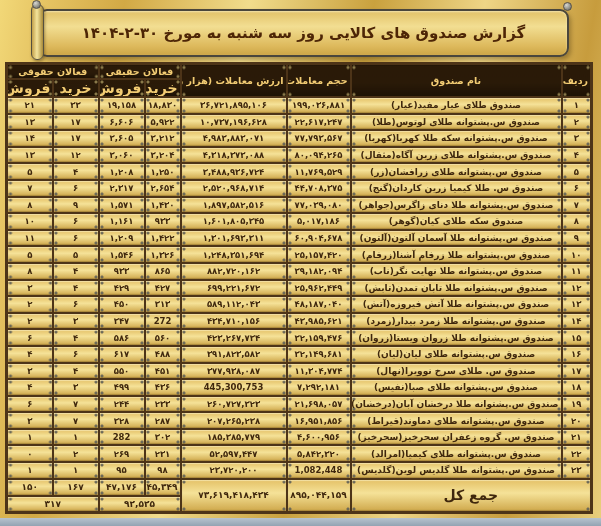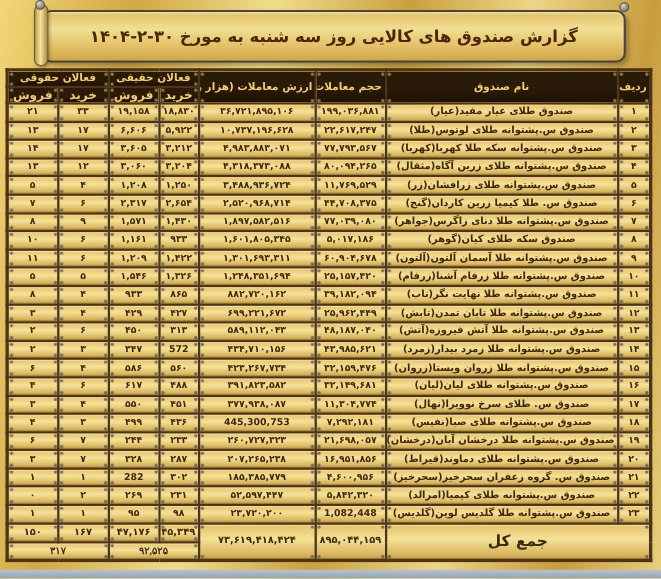--- a/index.html
+++ b/index.html
@@ -53,26 +53,26 @@
     color:#f3cd74;
     background-image:
       radial-gradient(circle at 2px 2px,#8a7a4a 0 1px,rgba(0,0,0,0) 2px),
       radial-gradient(circle at calc(100% - 2px) 2px,#8a7a4a 0 1px,rgba(0,0,0,0) 2px),
       radial-gradient(circle at 2px calc(100% - 2px),#8a7a4a 0 1px,rgba(0,0,0,0) 2px),
       radial-gradient(circle at calc(100% - 2px) calc(100% - 2px),#8a7a4a 0 1px,rgba(0,0,0,0) 2px),
       linear-gradient(to bottom,#3f2b13 0%,#27180714 0%,#2a1a08 55%,#1d1204 100%);
     background-color:#2a1a08;
   }
   thead th{font-size:9.5px;height:13px;}
-  thead .sub th{font-size:11px;height:12px;}
+  thead .sub th{font-size:14px;height:12px;}
   tbody.data-rows td{height:14.6px;font-size:8.5px;}
   tbody.data-rows td.name-cell{font-size:9px;margin-top:24px;}
   tfoot td{font-size:9px;}
   tfoot .t1 td{height:15px;}
-  tfoot .t2 td{height:14px;font-family:Liberation Serif, serif;}
+  tfoot .t2 td{height:14px;}
   tfoot .label-cell{font-size:14px;margin-top:15px;}
   
   .bottom-strip{position:absolute;left:0;right:0;bottom:0;height:8px;
     background:linear-gradient(to bottom,#b7c3ce,#93a3b2);}
 </style>
 </head>
 <body>
 
 <div class="page">
 
@@ -241,21 +241,21 @@
           <td class="gold">۳۱۳</td>
           <td class="gold">۴۵۰</td>
           <td class="gold">۶</td>
           <td class="gold">۲</td>
         </tr>
         <tr>
           <td class="gold">۱۴</td>
           <td class="gold name-cell">صندوق س.پشتوانه طلا زمرد بیدار(زمرد)</td>
           <td class="gold">۴۳,۹۸۵,۶۲۱</td>
           <td class="gold">۴۳۴,۷۱۰,۱۵۶</td>
-          <td class="gold">572</td>
+          <td class="gold">272</td>
           <td class="gold">۳۴۷</td>
           <td class="gold">۳</td>
           <td class="gold">۲</td>
         </tr>
         <tr>
           <td class="gold">۱۵</td>
           <td class="gold name-cell">صندوق س.پشتوانه طلا زروان ویستا(زروان)</td>
           <td class="gold">۳۲,۱۵۹,۴۷۶</td>
           <td class="gold">۴۲۳,۲۶۷,۷۳۴</td>
           <td class="gold">۵۶۰</td>

